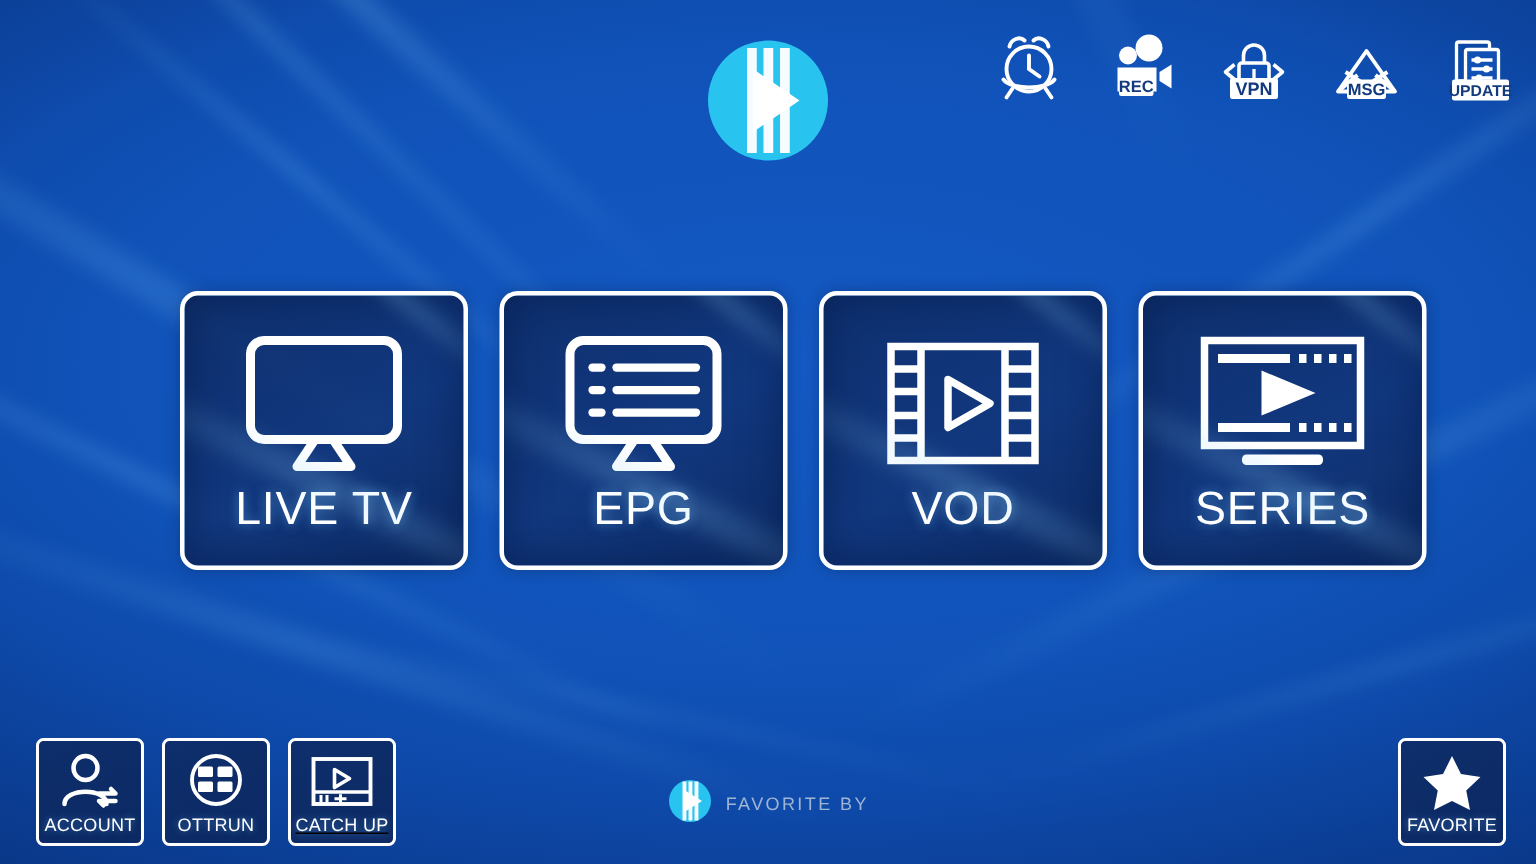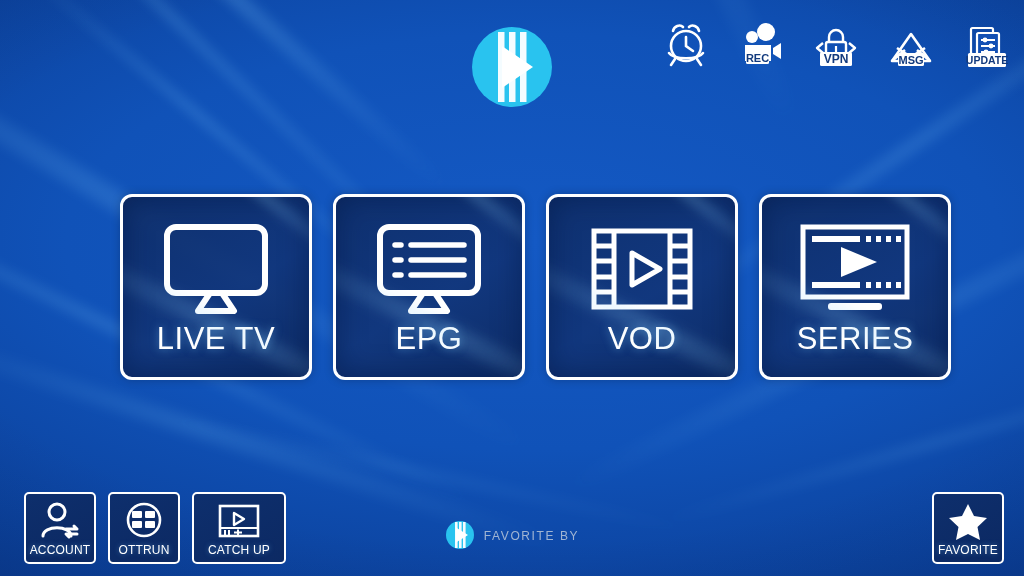--- a/index.html
+++ b/index.html
@@ -114,21 +114,21 @@
   .btn-icon { height:42px; display:flex; align-items:center; justify-content:center; }
   .btn-label {
     color:#ffffff;
     font-size:12px;
     letter-spacing:.2px;
     line-height:1;
     margin-top:2px;
     text-shadow:0 0 5px rgba(120,200,255,.5);
     white-space:nowrap;
   }
-  .btn.wide { width:94px; }
+  .btn.wide { width:72px;text-decoration:underline; }
 
   
   .footer-brand {
     position:absolute; left:0; right:0; bottom:22px;
     display:flex; align-items:center; justify-content:center; gap:9px;
   }
   .fb-text { display:flex; flex-direction:column; line-height:1; }
   .fb-small {
     color:#b9c7da; font-size:12px; letter-spacing:1.6px;
     opacity:.85; margin-bottom:2px;

